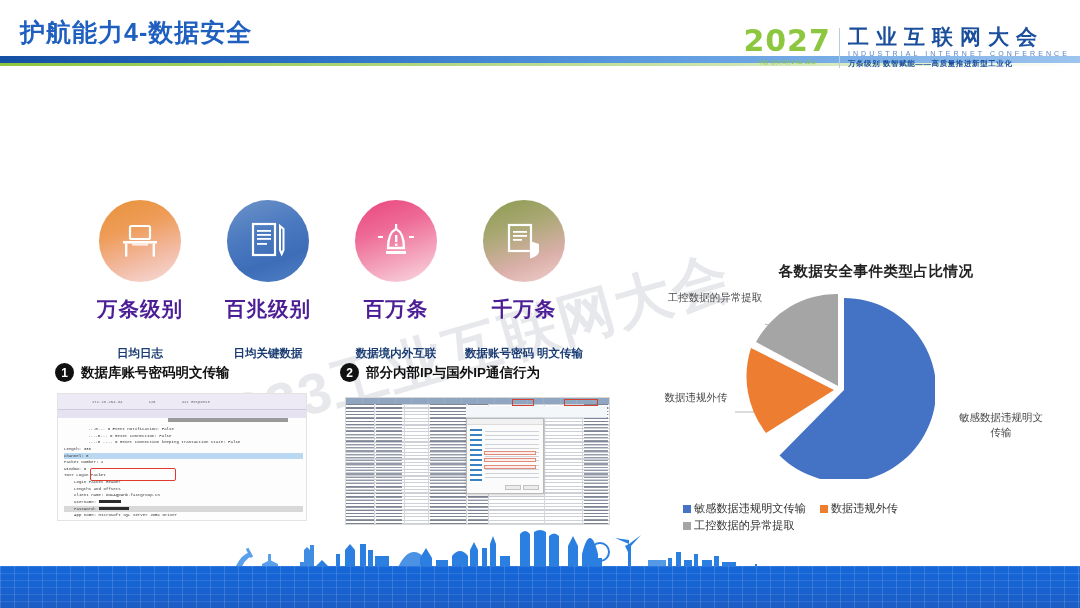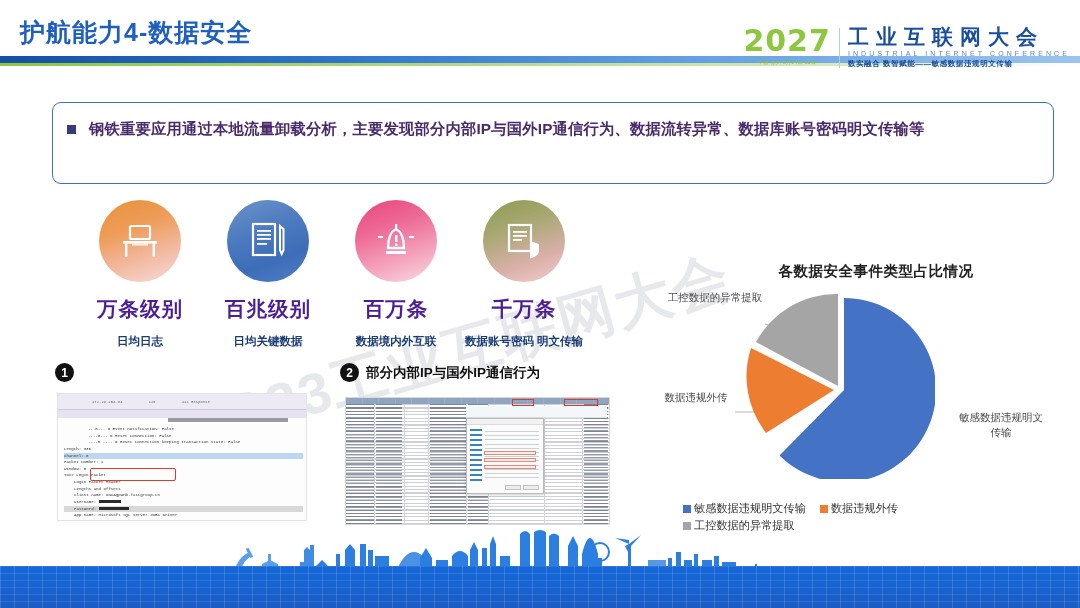--- a/index.html
+++ b/index.html
@@ -71,21 +71,21 @@
   .card.c2 { left:256px; } .card.c3 { left:384px; }
   .circ { width:82px; height:82px; border-radius:50%; margin:0 auto; position:relative; }
   .circ.g0 { background:linear-gradient(160deg,#E8923A 0%, #EE9C58 35%, #F2B79C 65%, #F6DCDC 100%); }
   .circ.g1 { background:linear-gradient(160deg,#6E93C8 0%, #4B7AC0 40%, #3E6DB8 70%, #4E80C4 100%); }
   .circ.g2 { background:linear-gradient(160deg,#E8457E 0%, #EE6A96 35%, #F4A6BE 70%, #F8DCE2 100%); }
   .circ.g3 { background:linear-gradient(160deg,#8C9B4E 0%, #A9A874 35%, #D9AFA8 70%, #F2CFCF 100%); }
   .circ svg { position:absolute; left:50%; top:50%; transform:translate(-50%,-50%); }
   .card-title {
     margin-top:13px; font-size:20.5px; font-weight:700; color:#4c1d95; letter-spacing:1px;
   }
-  .card-sub { margin-top:11px; font-size:11.5px; color:#1B3C73; line-height:1.35; font-weight:600;}
+  .card-sub { margin-top:23px; font-size:11.5px; color:#1B3C73; line-height:1.35; font-weight:600;}
 
   
   .sec { position:absolute; display:flex; align-items:center; gap:7px; }
   .sec.s0 { left:55px; top:363px; }
   .sec.s1 { left:340px; top:363px; }
   .sec-num {
     width:19px; height:19px; border-radius:50%; background:#111;
     color:#fff; font-size:12px; font-weight:700;
     display:flex; align-items:center; justify-content:center; flex:0 0 auto;
   }
@@ -215,28 +215,24 @@
 
   <div class="logo">
     <div class="logo-year">
       <div class="logo-2023">2027</div>
       <div class="logo-date">中国·苏州  8月14日-15日</div>
     </div>
     <div class="logo-div"></div>
     <div class="logo-right">
       <div class="logo-cn">工业互联网大会</div>
       <div class="logo-en">INDUSTRIAL INTERNET CONFERENCE</div>
-      <div class="logo-sub">数实融合  数智赋能——敏感数据违规明文传输</div>
-    </div>
-  </div>
-
-  <div class="bullet-box">
-    <span class="bullet-mark"></span>
-    <div class="bullet-text">钢铁重要应用通过本地流量卸载分析，主要发现部分内部IP与国外IP通信行为、数据流转异常、数据库账号密码明文传输等</div>
-  </div>
+      <div class="logo-sub">万条级别  数智赋能——高质量推进新型工业化</div>
+    </div>
+  </div>
+
 
   <div class="watermark">2023工业互联网大会</div>
 
   <div class="cards">
 
     <div class="card c0">
       <div class="circ g0">
         <span>
         <svg width="40" height="38" viewBox="0 0 40 38">
           <rect x="10" y="4" width="20" height="13" rx="1.5" fill="none" stroke="#fff" stroke-width="2.2"></rect>
@@ -295,20 +291,21 @@
         </svg></span>
       </div>
       <div class="card-title">千万条</div>
       <div class="card-sub">数据账号密码
 明文传输</div>
     </div>
   </div>
 
   <div class="sec s0">
     <span class="sec-num">1</span>
+    <span class="sec-label">数据库账号密码明文传输</span>
   </div>
   <div class="sec s1">
     <span class="sec-num">2</span>
     <span class="sec-label">部分内部IP与国外IP通信行为</span>
   </div>
 
   <div class="shot1">
     <div class="pk-hdr">
       <span>172.28.254.84</span>
       <span>125</span>

